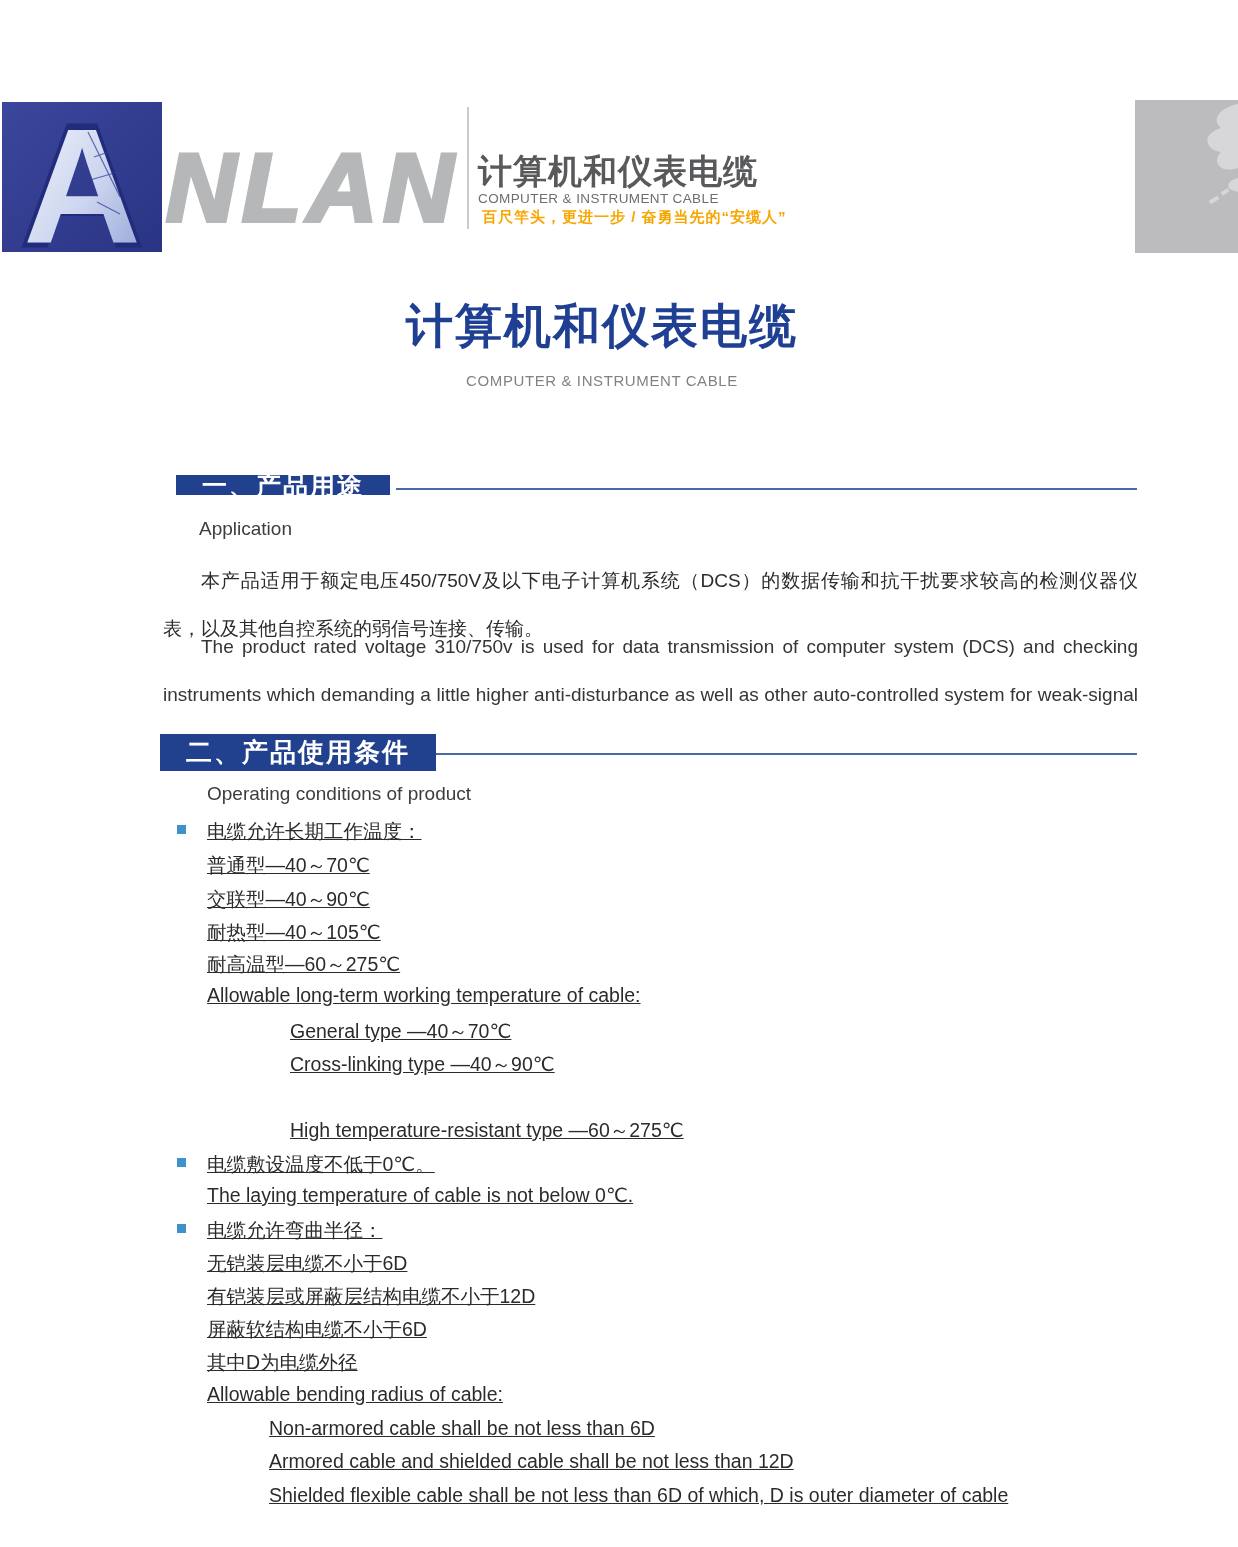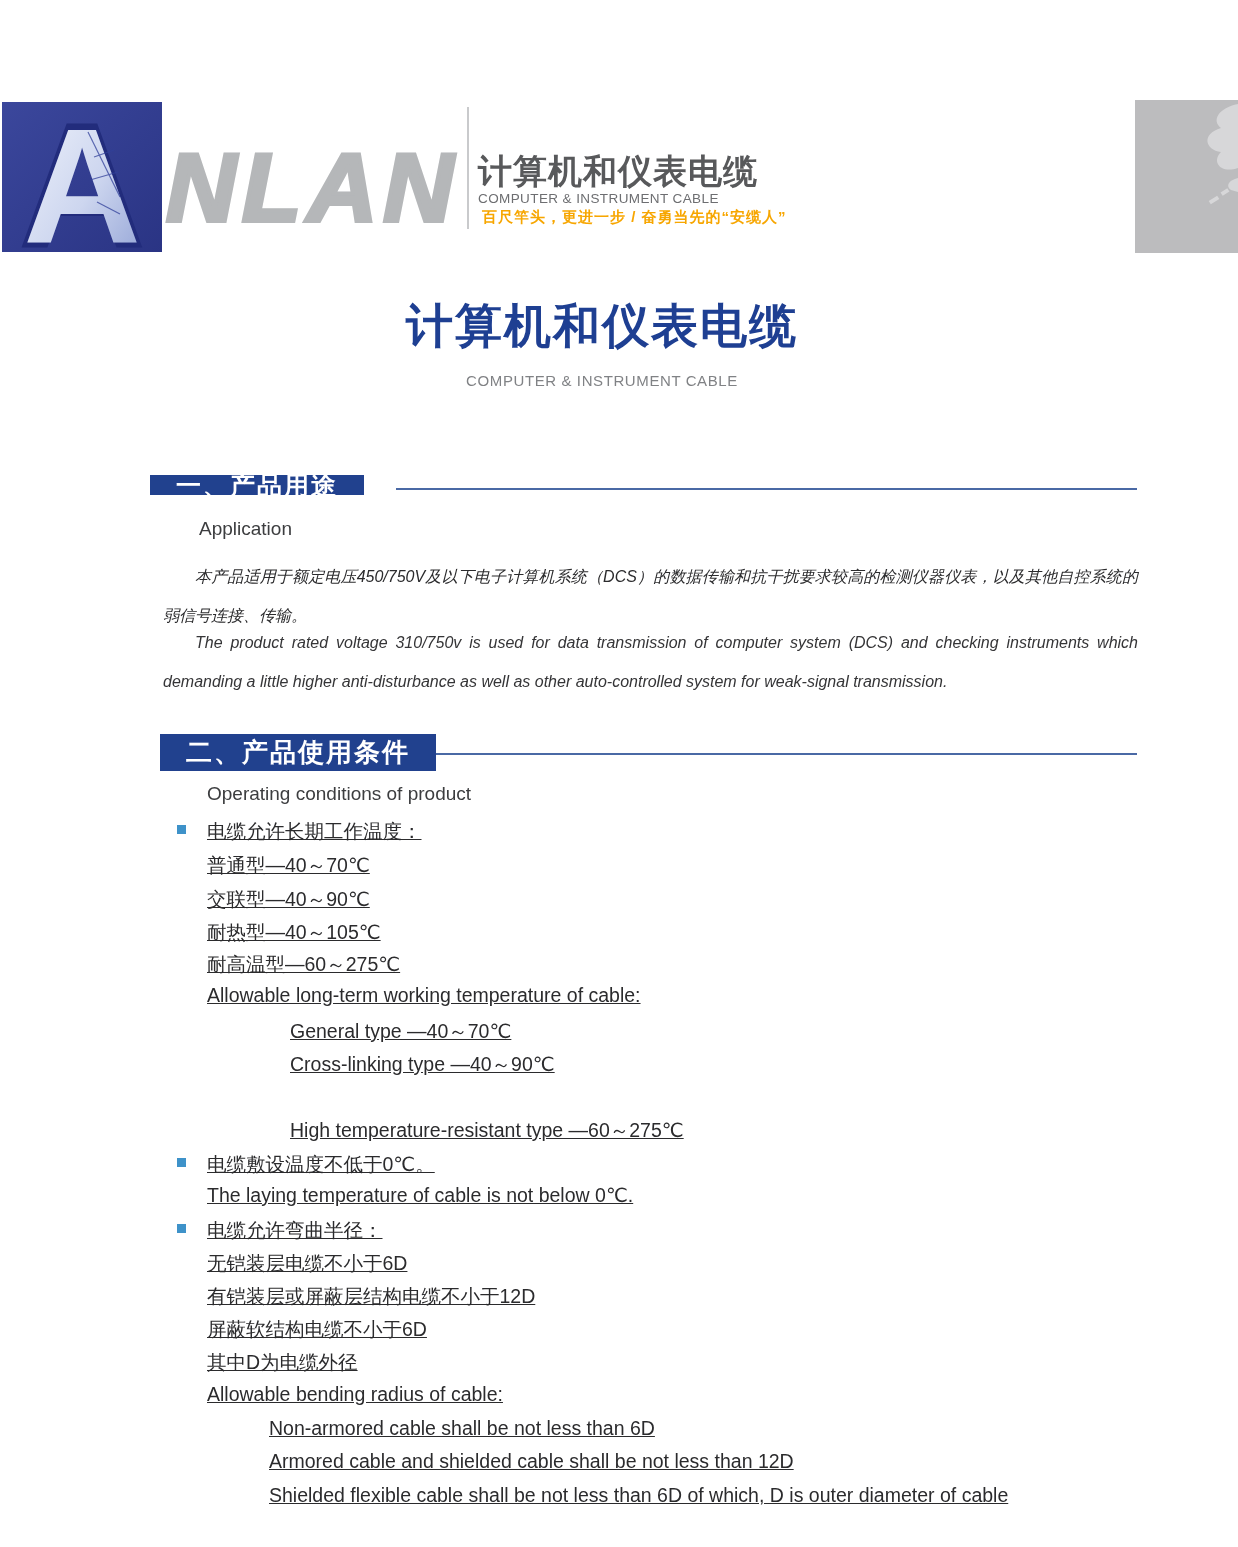--- a/index.html
+++ b/index.html
@@ -49,21 +49,21 @@
   .page-title-zh{
     font-size:47px;font-weight:bold;color:#1e3f92;letter-spacing:2px;
     margin:0;
   }
   .page-title-en{
     margin-top:14px;
     font-size:15px;color:#808285;letter-spacing:0.6px;
   }
   
   .sec-box{
-    position:absolute;left:150px;height:20px;
+    position:absolute;left:176px;height:20px;
     background:#21418e;color:#ffffff;
     display:flex;align-items:center;
     padding:0 26px;
     font-size:25px;font-weight:bold;letter-spacing:2px;
     z-index:2;
   }
   .sec-box.s1{top:475px;}
   .sec-box.s2{top:734px;left:160px;font-size:26px;height:37px;}
   .sec-line{
     position:absolute;height:2px;background:#4a69a5;right:101px;z-index:1;
@@ -71,22 +71,22 @@
   .sec-line.s1{left:396px;top:488px;}
   .sec-line.s2{left:400px;top:753px;}
   .sec-sub-en{
     position:absolute;font-size:19px;color:#3c3d3f;
   }
   .sec-sub-en.s1{left:199px;top:518px;}
   .sec-sub-en.s2{left:207px;top:783px;}
   
   .para{
     position:absolute;left:163px;width:975px;
-    font-size:16px;line-height:39px;color:#2b2b2d;
-    text-align:justify;text-indent:2em;font-style:italic;
+    font-size:19px;line-height:48px;color:#2b2b2d;
+    text-align:justify;text-indent:2em;
   }
   .para.zh{top:557px;}
   .para.en{top:623px;color:#353537;}
   
   .cond-line{
     position:absolute;left:207px;
     font-size:19.5px;color:#2b2b2d;white-space:nowrap;text-decoration:underline;
   }
   .cond-line.indent-type{left:290px;}
   .cond-line.indent-bend{left:269px;}

